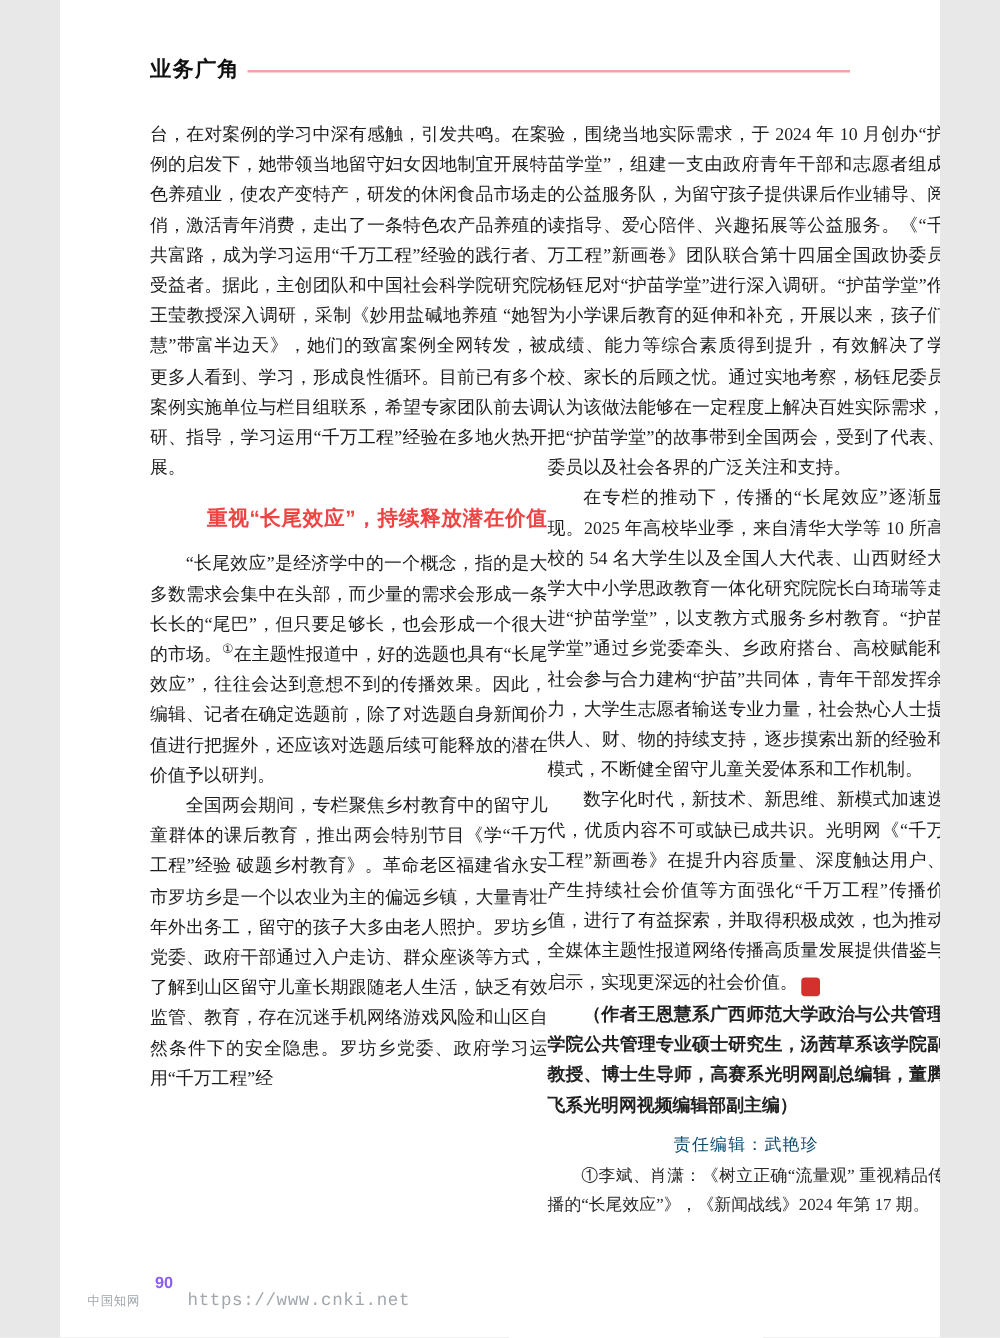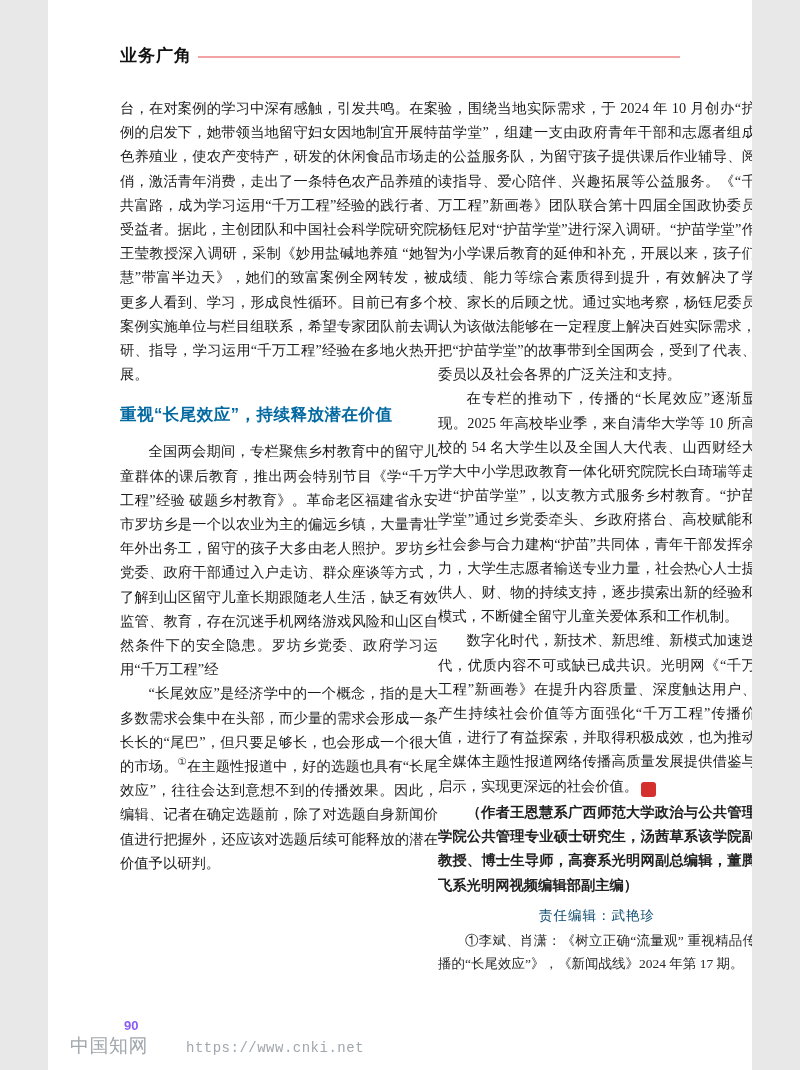--- a/index.html
+++ b/index.html
@@ -54,25 +54,25 @@
   }
   .indent { text-indent: 2em; }
   .lead-bold {
     font-family: "Liberation Sans", "DejaVu Sans", sans-serif;
     font-weight: bold;
   }
   sup.note-marker { font-size: 0.72em; vertical-align: super; line-height: 0; }
 
   .red-heading {
     margin: 18px 0 13px 0;
-    text-align: left;
+    text-align: right;
     font-family: "Liberation Sans", "DejaVu Sans", sans-serif;
     font-weight: bold;
     font-size: 16.5px;
-    color: #0369a1;
+    color: #ef4444;
     letter-spacing: 0.5px;
   }
 
   .end-mark {
     display: inline-block;
     width: 15px; height: 15px;
     background: #d4302e;
     border-radius: 3px;
     color: #fff;
     font-size: 10px;
@@ -127,21 +127,21 @@
     font-family: "Liberation Sans", "DejaVu Sans", sans-serif;
   }
   .watermark {
     position: absolute;
     left: 22px; top: 1033px;
     display: flex;
     align-items: baseline;
     color: #a0a7ad;
   }
   .watermark-site {
-    font-size: 19px;
+    font-size: 10px;
     letter-spacing: 0.5px;
     text-align: center;
   }
   .watermark-url {
     margin-left: 38px;
     font-family: "Liberation Mono", "DejaVu Sans Mono", monospace;
     font-size: 14px;
     letter-spacing: 0.5px;
     text-align: right;
   }
@@ -157,24 +157,24 @@
   </div>
 
   <div class="columns">
 
     <div class="col">
       <p class="body-para">
         <span>台，在对案例的学习中深有感触，引发共鸣。在案例的启发下，她带领当地留守妇女因地制宜开展特色养殖业，使农产变特产，研发的休闲食品市场走俏，激活青年消费，走出了一条特色农产品养殖的共富路，成为学习运用“千万工程”经验的践行者、受益者。据此，主创团队和中国社会科学院研究院王莹教授深入调研，采制《妙用盐碱地养殖 “她智慧”带富半边天》，她们的致富案例全网转发，被更多人看到、学习，形成良性循环。目前已有多个案例实施单位与栏目组联系，希望专家团队前去调研、指导，学习运用“千万工程”经验在多地火热开展。</span>
       </p>
       <h2 class="red-heading">重视“长尾效应”，持续释放潜在价值</h2>
       <p class="body-para indent">
-        <span>全国两会期间，专栏聚焦乡村教育中的留守儿童群体的课后教育，推出两会特别节目《学“千万工程”经验 破题乡村教育》。革命老区福建省永安市罗坊乡是一个以农业为主的偏远乡镇，大量青壮年外出务工，留守的孩子大多由老人照护。罗坊乡党委、政府干部通过入户走访、群众座谈等方式，了解到山区留守儿童长期跟随老人生活，缺乏有效监管、教育，存在沉迷手机网络游戏风险和山区自然条件下的安全隐患。罗坊乡党委、政府学习运用“千万工程”经</span>
+        <span>“长尾效应”是经济学中的一个概念，指的是大多数需求会集中在头部，而少量的需求会形成一条长长的“尾巴”，但只要足够长，也会形成一个很大的市场。</span><sup class="note-marker">①</sup><span>在主题性报道中，好的选题也具有“长尾效应”，往往会达到意想不到的传播效果。因此，编辑、记者在确定选题前，除了对选题自身新闻价值进行把握外，还应该对选题后续可能释放的潜在价值予以研判。</span>
       </p>
       <p class="body-para indent">
-        <span>“长尾效应”是经济学中的一个概念，指的是大多数需求会集中在头部，而少量的需求会形成一条长长的“尾巴”，但只要足够长，也会形成一个很大的市场。</span><sup class="note-marker">①</sup><span>在主题性报道中，好的选题也具有“长尾效应”，往往会达到意想不到的传播效果。因此，编辑、记者在确定选题前，除了对选题自身新闻价值进行把握外，还应该对选题后续可能释放的潜在价值予以研判。</span>
+        <span>全国两会期间，专栏聚焦乡村教育中的留守儿童群体的课后教育，推出两会特别节目《学“千万工程”经验 破题乡村教育》。革命老区福建省永安市罗坊乡是一个以农业为主的偏远乡镇，大量青壮年外出务工，留守的孩子大多由老人照护。罗坊乡党委、政府干部通过入户走访、群众座谈等方式，了解到山区留守儿童长期跟随老人生活，缺乏有效监管、教育，存在沉迷手机网络游戏风险和山区自然条件下的安全隐患。罗坊乡党委、政府学习运用“千万工程”经</span>
       </p>
     </div>
 
     <div class="col">
       <p class="body-para">
         <span>验，围绕当地实际需求，于 2024 年 10 月创办“护苗学堂”，组建一支由政府青年干部和志愿者组成的公益服务队，为留守孩子提供课后作业辅导、阅读指导、爱心陪伴、兴趣拓展等公益服务。《“千万工程”新画卷》团队联合第十四届全国政协委员杨钰尼对“护苗学堂”进行深入调研。“护苗学堂”作为小学课后教育的延伸和补充，开展以来，孩子们成绩、能力等综合素质得到提升，有效解决了学校、家长的后顾之忧。通过实地考察，杨钰尼委员认为该做法能够在一定程度上解决百姓实际需求，把“护苗学堂”的故事带到全国两会，受到了代表、委员以及社会各界的广泛关注和支持。</span>
       </p>
       <p class="body-para indent">
         <span>在专栏的推动下，传播的“长尾效应”逐渐显现。2025 年高校毕业季，来自清华大学等 10 所高校的 54 名大学生以及全国人大代表、山西财经大学大中小学思政教育一体化研究院院长白琦瑞等走进“护苗学堂”，以支教方式服务乡村教育。“护苗学堂”通过乡党委牵头、乡政府搭台、高校赋能和社会参与合力建构“护苗”共同体，青年干部发挥余力，大学生志愿者输送专业力量，社会热心人士提供人、财、物的持续支持，逐步摸索出新的经验和模式，不断健全留守儿童关爱体系和工作机制。</span>
       </p>

